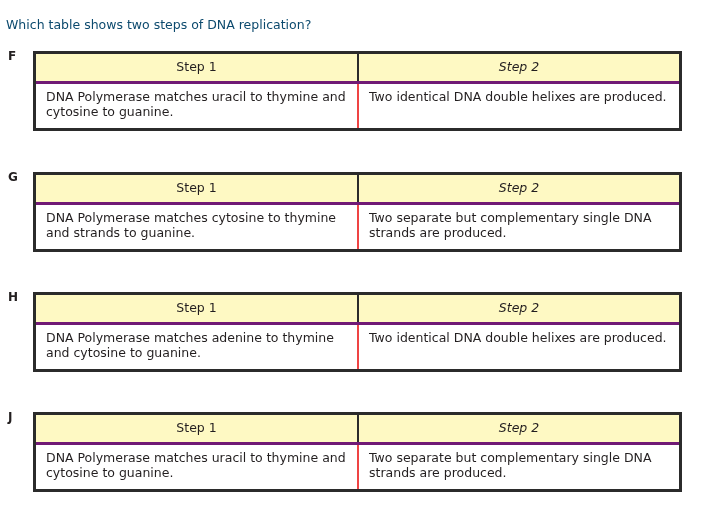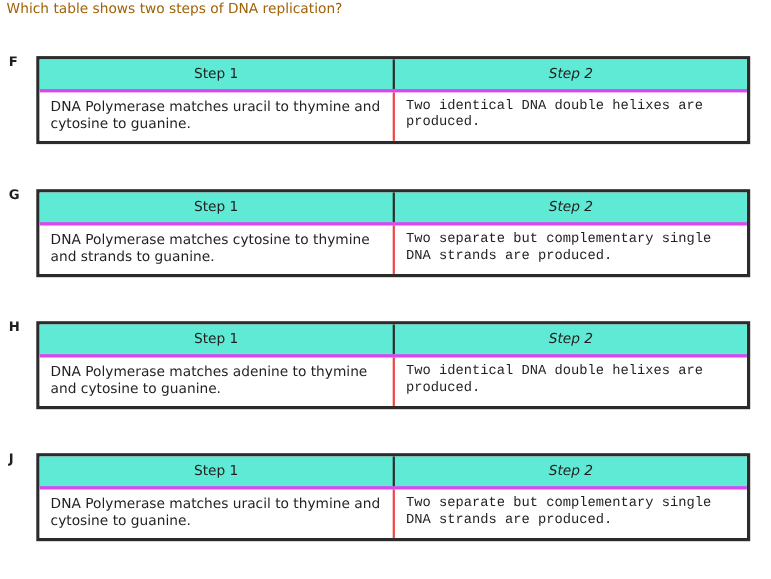--- a/index.html
+++ b/index.html
@@ -12,24 +12,24 @@
     height: 526px;
     position: relative;
     font-family: "DejaVu Sans", "Liberation Sans", sans-serif;
     color: #231f20;
     overflow: hidden;
   }
 
   .question {
     position: absolute;
     left: 6px;
-    top: 0;
+    top: 17px;
     font-size: 12.5px;
     line-height: 16px;
-    color: #a16207;
+    color: #0c4a6e;
     white-space: nowrap;
   }
 
   .option-block {
     position: absolute;
     left: 0;
     width: 701px;
   }
 
   .option-letter {
@@ -56,23 +56,23 @@
   .answer-table table {
     border-collapse: collapse;
     width: 100%;
     table-layout: fixed;
   }
 
   .answer-table col.c1 { width: 322px; }
   .answer-table col.c2 { width: 321px; }
 
   .answer-table th {
-    background: #5eead4;
+    background: #fef9c3;
     border-right: 2px solid #2b2b2b;
-    border-bottom: 3px solid #d946ef;
+    border-bottom: 3px solid #701a75;
     font-size: 12.5px;
     font-weight: normal;
     color: #231f20;
     height: 28px;
     line-height: 16px;
     text-align: center;
     vertical-align: middle;
     padding: 0;
     box-sizing: border-box;
   }
@@ -88,21 +88,20 @@
     color: #231f20;
     height: 46px;
     line-height: 15px;
     text-align: left;
     vertical-align: top;
     padding: 5px 8px 4px 10px;
     box-sizing: border-box;
   }
   .answer-table td:last-child {
     border-right: none;
-    font-family: Liberation Mono, monospace;
   }
 </style>
 </head>
 <body>
 
 <div class="question">Which table shows two steps of DNA replication?</div>
 
 <div class="option-block" id="block-0" style="top: 50px;">
   <div class="option-letter">F</div>
   <div class="answer-table">

